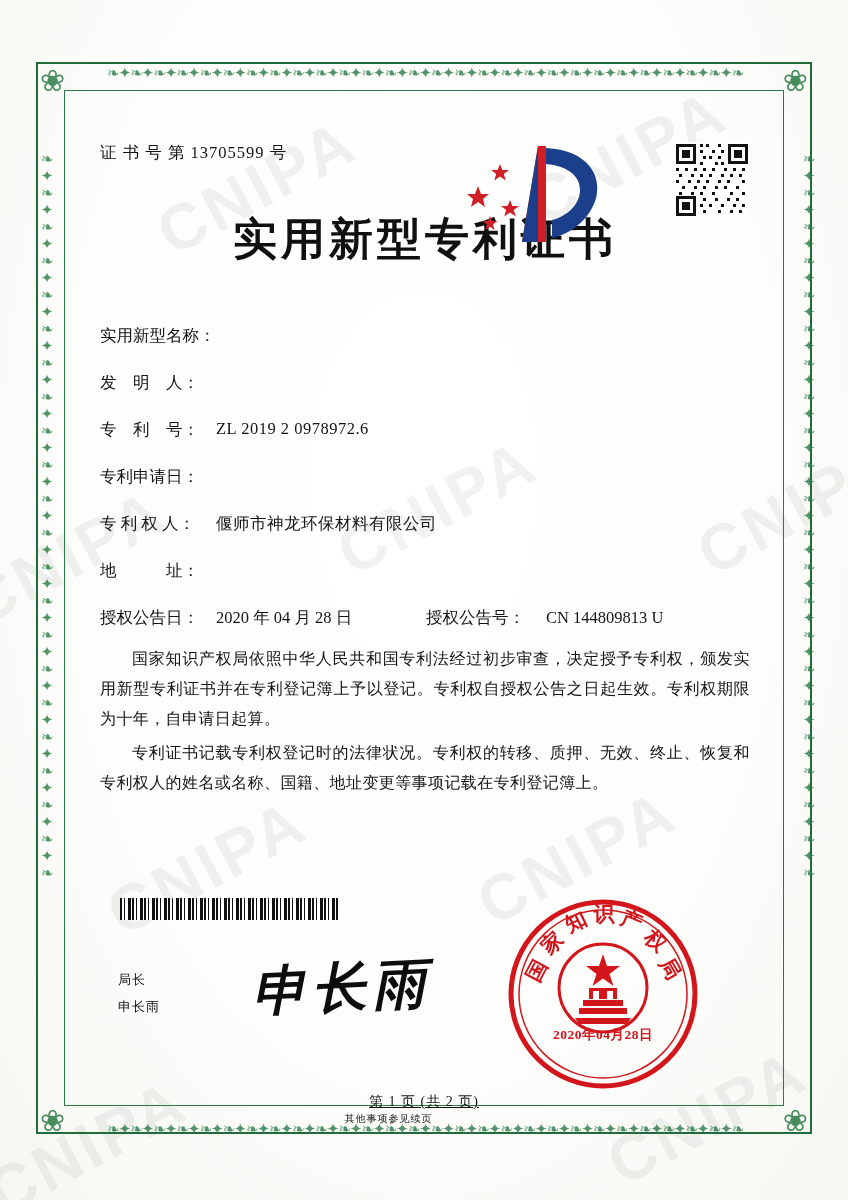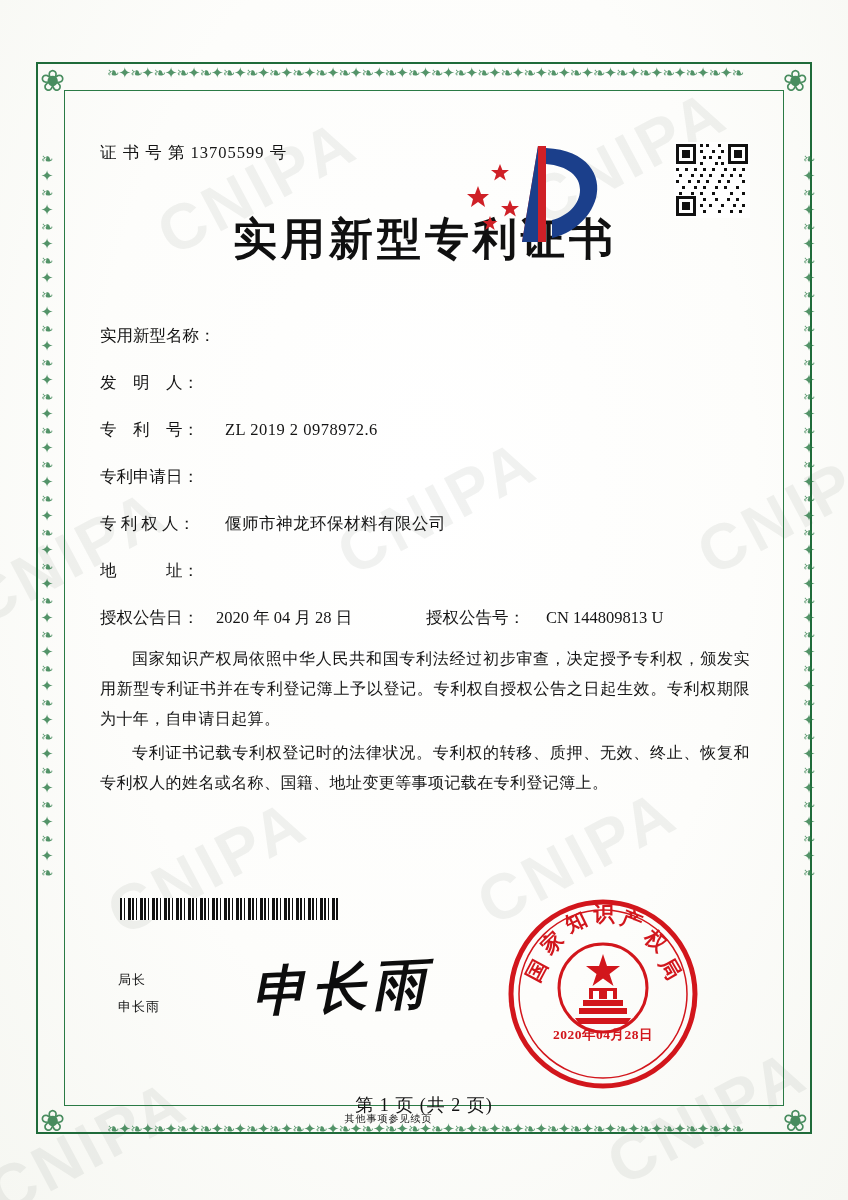--- a/index.html
+++ b/index.html
@@ -137,23 +137,22 @@
     font-family: "Liberation Serif", "DejaVu Serif", serif;
   }
 
   .fields {
     margin-top: 56px;
     font-size: 16.5px;
     color: #141414;
   }
   .field {
     display: flex;
-    align-items: center;
+    align-items: flex-start;
     margin-bottom: 25px;
-    gap: 9px;
   }
   .f-label {
     width: 116px;
     flex: 0 0 116px;
     letter-spacing: 0px;
     white-space: pre;
   }
   .f-value {
     flex: 1 1 auto;
     letter-spacing: .5px;
@@ -236,23 +235,24 @@
     font-weight: 700;
     letter-spacing: .5px;
   }
 
   .page-no {
     position: absolute;
     left: 0;
     top: 1093px;
     width: 848px;
     text-align: center;
-    font-size: 18px;
+    font-size: 14px;
     color: #141414;
     letter-spacing: 1px;
+    text-decoration: underline;
   }
   .footnote {
     position: absolute;
     left: 0;
     top: 1112px;
     width: 777px;
     text-align: center;
     font-size: 10px;
     color: #141414;
     letter-spacing: 1px;

